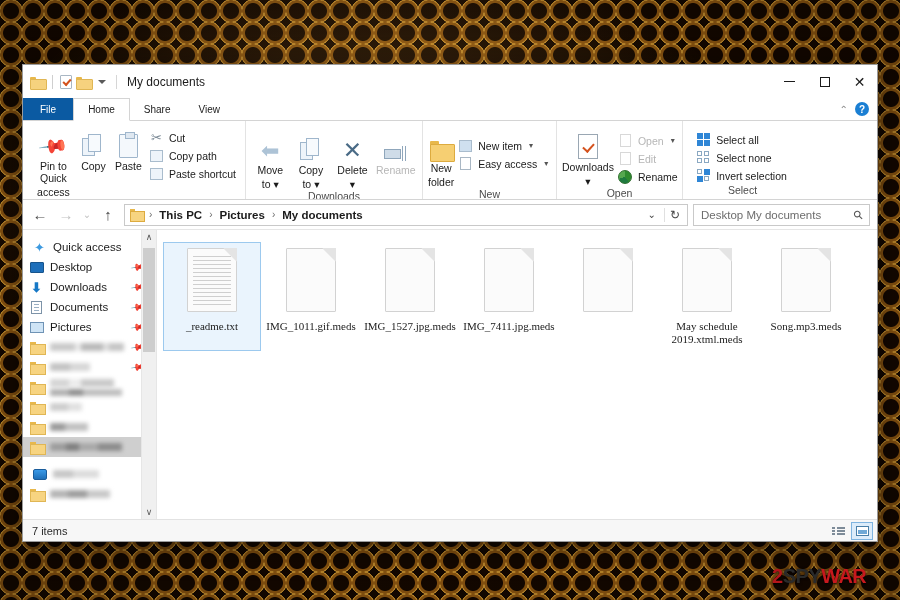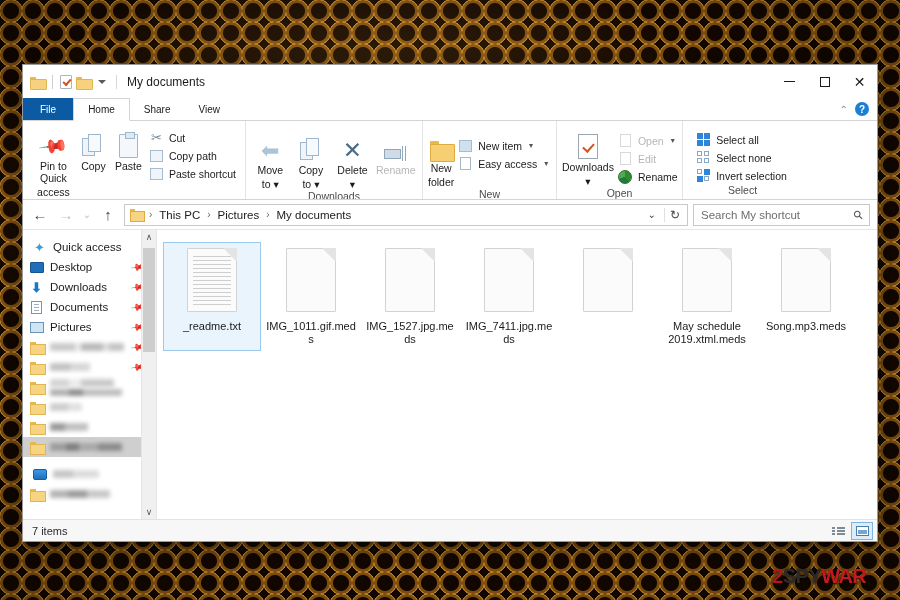--- a/index.html
+++ b/index.html
@@ -186,21 +186,21 @@
   .navbtn.dim { color:#c2c2c2; }
   .navbtn.small { width:16px; font-size:10px; }
   .addrbox {
     flex:1 1 auto; height:22px; border:1px solid #c9c9c9; background:#fff;
     display:flex; align-items:center; padding:0 2px 0 5px; margin-left:3px; gap:3px;
     font-size:11.5px; color:#1b1b1b;
   }
   .addr-folder{width:13px;height:11px;position:relative;flex:0 0 auto;}
   .addr-folder::before{content:"";position:absolute;left:0;top:0;width:5px;height:3px;background:#e8b84b;}
   .addr-folder::after{content:"";position:absolute;left:0;top:2px;width:13px;height:9px;background:#f7d481;border:1px solid #ddab3f;}
-  .crumb { padding:0 1px; }
+  .crumb { padding:0 1px;font-weight:bold; }
   .crumb-sep { color:#6d6d6d; font-size:10px; padding:0 3px; }
   .addr-spacer{flex:1 1 auto;}
   .addr-chev{font-size:10px;color:#444;padding:0 5px;}
   .refresh{font-size:12px;color:#444;padding:0 5px;border-left:1px solid #e0e0e0;}
   .searchbox {
     width:177px; height:22px; border:1px solid #c9c9c9; background:#fff;
     display:flex; align-items:center; justify-content:space-between;
     padding:0 6px 0 7px; margin-left:5px; font-size:11.5px; color:#6d6d6d;
     flex:0 0 auto;
   }
@@ -251,21 +251,21 @@
   .fi-page {
     position:absolute; inset:0; background:#fbfbfb; border:1px solid #d2d2d2; border-radius:1px;
   }
   .fi-fold {
     position:absolute; right:0; top:0; width:14px; height:14px;
     background:#e4e4e4; border-left:1px solid #d2d2d2; border-bottom:1px solid #d2d2d2;
     clip-path: polygon(0 0, 100% 100%, 100% 0);
   }
   .fi-lines { position:absolute; left:6px; right:6px; top:8px; }
   .fi-lines i { display:block; height:1px; background:#cfcfcf; margin-bottom:3px; }
-  .fi-name { word-break: break-word; }
+  .fi-name { word-break: break-word; font-family: Liberation Serif, serif; }
 
   
   .statusbar {
     height: 22px; flex:0 0 auto; border-top:1px solid #e2e2e2; background:#f7f7f7;
     display:flex; align-items:center; padding:0 4px 0 9px; font-size:11px; color:#2b2b2b;
   }
   .status-spacer{flex:1 1 auto;}
   .viewbtns{display:flex; gap:2px; align-items:center;}
   .viewbtn{width:22px;height:18px;display:flex;align-items:center;justify-content:center;}
   .viewbtn.active{border:1px solid #7fb4e0;background:#dcecfa;}
@@ -525,21 +525,21 @@
       <span class="crumb-sep">›</span>
       <span class="crumb">Pictures</span>
       <span class="crumb-sep">›</span>
       <span class="crumb">My documents</span>
       <span class="addr-spacer"></span>
       <span class="addr-chev">⌄</span>
       <span class="refresh">↻</span>
     </div>
 
     <div class="searchbox">
-      <span>Search My shortcut</span>
+      <span>Desktop My documents</span>
       <span class="search-mag">⚲</span>
     </div>
   </div>
 
   <div class="wbody">
 
     <div class="navpane">
 
       <div class="navitem">
         <span class="nav-ic">

